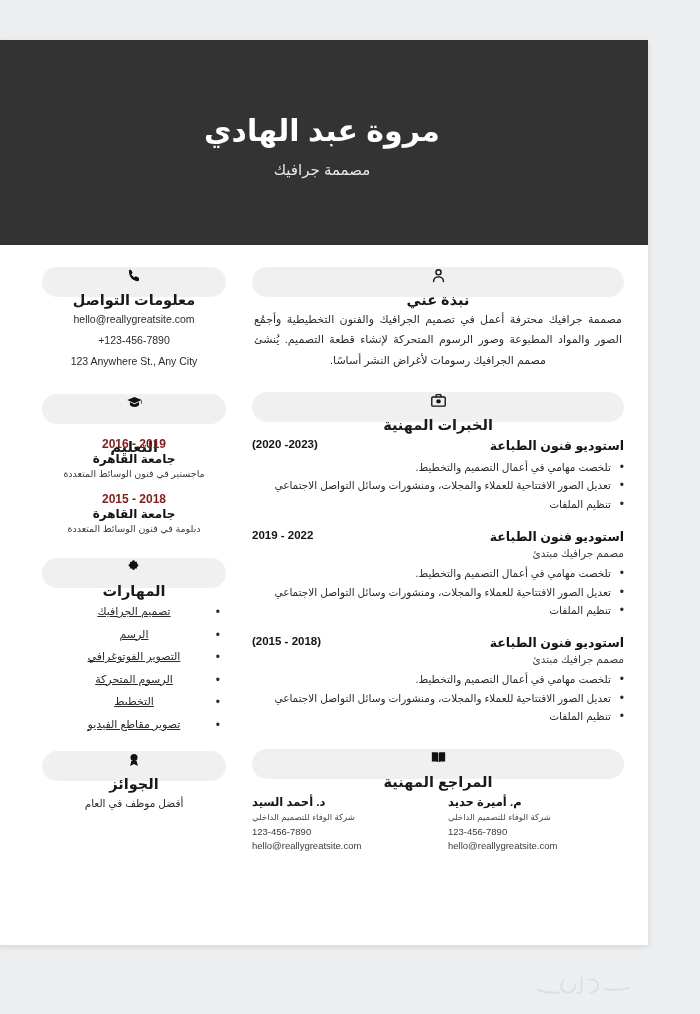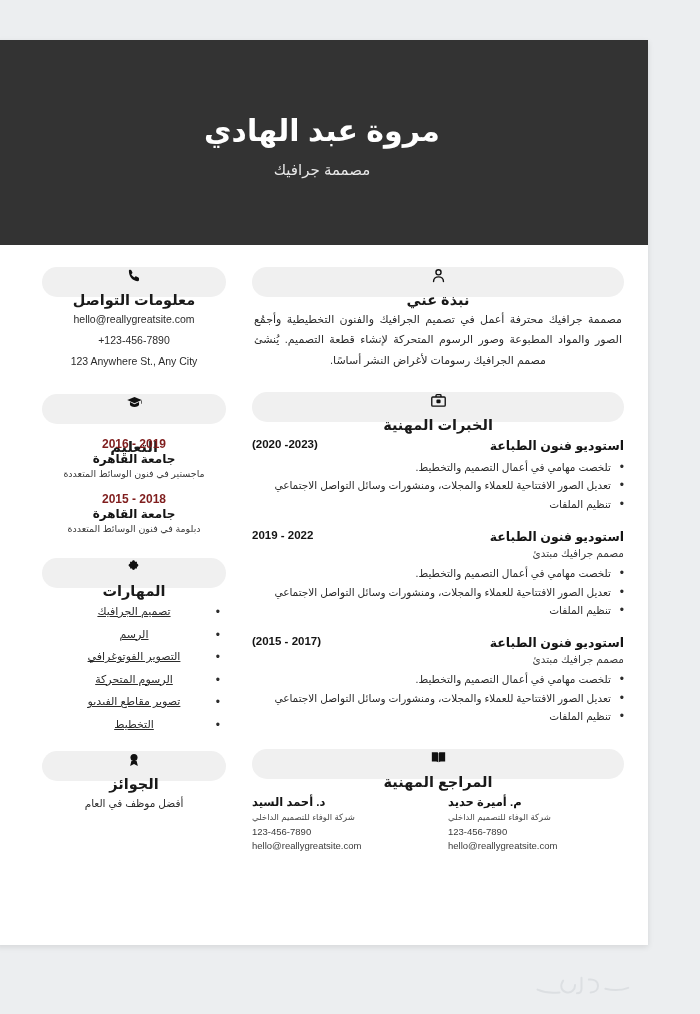--- a/index.html
+++ b/index.html
@@ -343,21 +343,21 @@
             <ul class="exp-list">
               <li>تلخصت مهامي في أعمال التصميم والتخطيط.</li>
               <li>تعديل الصور الافتتاحية للعملاء والمجلات، ومنشورات وسائل التواصل الاجتماعي</li>
               <li>تنظيم الملفات</li>
             </ul>
           </div>
 
           <div class="exp-block">
             <div class="exp-head">
               <div class="exp-company">استوديو فنون الطباعة</div>
-              <div class="exp-date">(2015 - 2017)</div>
+              <div class="exp-date">(2015 - 2018)</div>
             </div>
             <div class="exp-role">مصمم جرافيك مبتدئ</div>
             <ul class="exp-list">
               <li>تلخصت مهامي في أعمال التصميم والتخطيط.</li>
               <li>تعديل الصور الافتتاحية للعملاء والمجلات، ومنشورات وسائل التواصل الاجتماعي</li>
               <li>تنظيم الملفات</li>
             </ul>
           </div>
         </div>
 
@@ -432,22 +432,22 @@
               <path d="M9.3 2.4c1.3 0 2.3 1 2.3 2.2h3v3c1.2 0 2.2 1 2.2 2.3s-1 2.3-2.2 2.3v3h-3c0 1.2-1 2.2-2.3 2.2s-2.2-1-2.2-2.2h-3v-3c-1.3 0-2.3-1-2.3-2.3s1-2.3 2.3-2.3v-3h3c0-1.2 1-2.2 2.2-2.2z" transform="translate(2 1) scale(0.92)"></path>
             </svg>
           </span>
           <span class="pill-title">المهارات</span>
         </div>
         <ul class="skills-list">
           <li>تصميم الجرافيك</li>
           <li>الرسم</li>
           <li>التصوير الفوتوغرافي</li>
           <li>الرسوم المتحركة</li>
+          <li>التخطيط</li>
           <li>تصوير مقاطع الفيديو</li>
-          <li>التخطيط</li>
         </ul>
 
         <div class="pill" style="margin-top:16px;">
           <span class="ico">
             <svg viewBox="0 0 24 24" width="16" height="16" fill="#111">
               <circle cx="12" cy="8.4" r="5.3"></circle>
               <path d="M8.1 13.5 6.2 21l5.8-2.9L17.8 21l-1.9-7.5z"></path>
             </svg>
           </span>
           <span class="pill-title">الجوائز</span>

